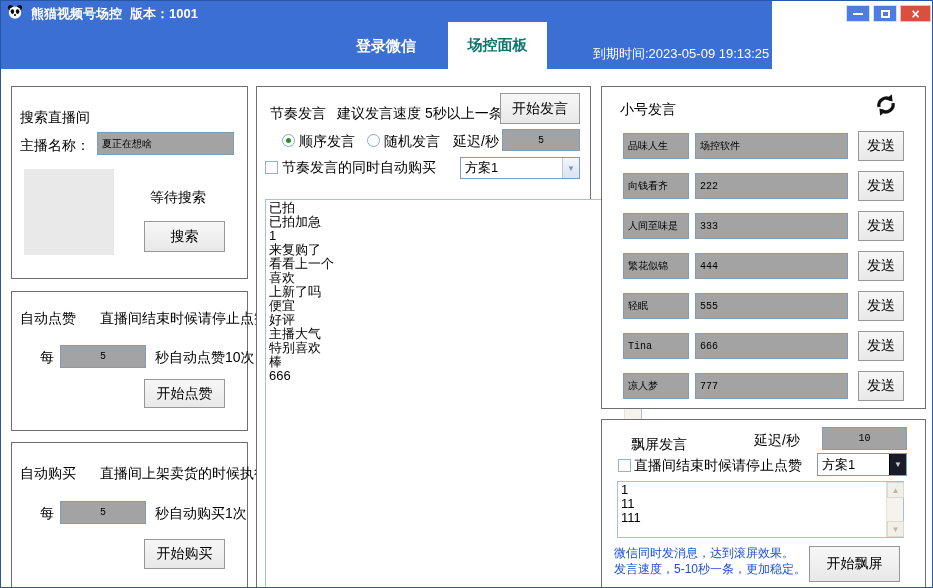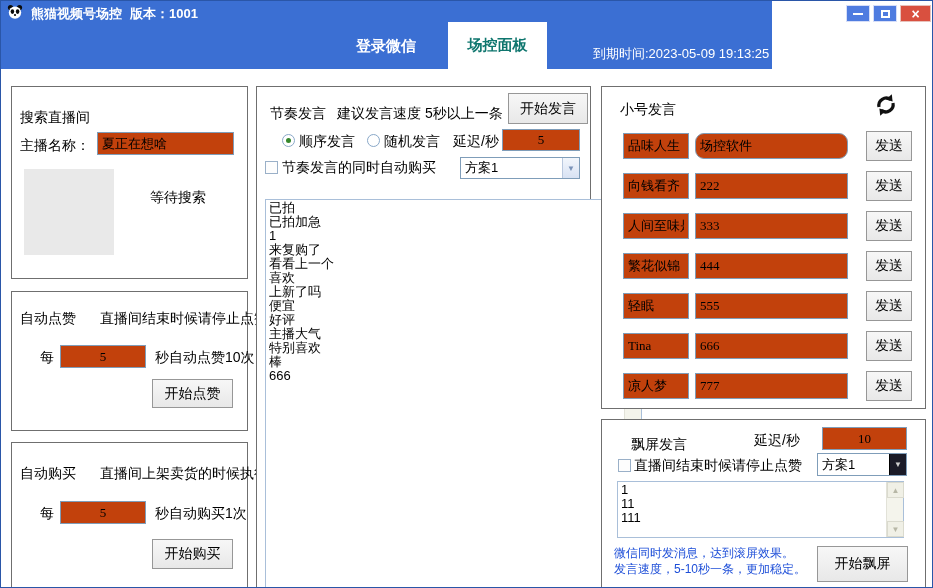--- a/index.html
+++ b/index.html
@@ -22,23 +22,23 @@
   
   .panel { position:absolute; border:1px solid #6f6f6f; background:#fff; }
   .p-search { left:10px; top:85px;  width:237px; height:193px; }
   .p-like   { left:10px; top:290px; width:237px; height:140px; }
   .p-buy    { left:10px; top:441px; width:237px; height:150px; }
   .p-rhythm { left:255px; top:85px; width:335px; height:506px; }
   .p-alts   { left:600px; top:85px; width:325px; height:323px; }
   .p-float  { left:600px; top:418px; width:325px; height:173px; }
 
   .lbl { position:absolute; font-size:14px; color:#000; white-space:nowrap; }
-  .tin { position:absolute; border:1px solid #7f9db9; background:#c2410c; font-size:13px; padding:2px 4px; font-family:Liberation Serif, serif; color:#000; }
+  .tin { position:absolute; border:1px solid #7f9db9; background:#a3a3a3; font-size:10px; padding:2px 4px; font-family:Liberation Mono, monospace; color:#000; }
   .tin.center { text-align:center; }
-  .btn { position:absolute; background:linear-gradient(#f7f7f7,#e8e8e8); border:1px solid #979797; font-size:14px; color:#000; display:flex; align-items:center; justify-content:center; cursor:pointer; font-family:inherit;margin-left:8px; }
+  .btn { position:absolute; background:linear-gradient(#f7f7f7,#e8e8e8); border:1px solid #979797; font-size:14px; color:#000; display:flex; align-items:center; justify-content:center; cursor:pointer; font-family:inherit; }
 
   .thumb { position:absolute; background:#e9e9e9; }
 
   
   .radio { position:absolute; width:13px; height:13px; border-radius:50%; border:1px solid #89a8c8; background:#fff; cursor:pointer; }
   .radio.checked::after { content:""; position:absolute; left:3px; top:3px; width:5px; height:5px; border-radius:50%; background:#35872c; }
   .chk { position:absolute; width:13px; height:13px; border:1px solid #9ab0c8; background:#fdfdfd; cursor:pointer; }
 
   
   .select { position:absolute; border:1px solid #7f9db9; background:#fff; display:flex; align-items:center; cursor:pointer; }
@@ -96,20 +96,21 @@
     <div class="tab-active">场控面板</div>
     <div class="expiry">到期时间:2023-05-09 19:13:25</div>
   </div>
 
   <div class="panel p-search">
     <div class="lbl" style="left:8px; top:14px;margin-top:8px;">搜索直播间</div>
     <div class="lbl" style="left:8px; top:50px;">主播名称：</div>
     <input class="tin" style="left: 85px; top: 45px; width: 137px; height: 23px;" value="夏正在想啥">
     <div class="thumb" style="left:12px; top:82px; width:90px; height:86px;"></div>
     <div class="lbl" style="left:138px; top:102px;">等待搜索</div>
+    <button class="btn" style="left:132px; top:134px; width:81px; height:31px;">搜索</button>
   </div>
 
   <div class="panel p-like">
     <div class="lbl" style="left:8px; top:18px;">自动点赞</div>
     <div class="lbl" style="left:88px; top:18px;">直播间结束时候请停止点赞</div>
     <div class="lbl" style="left:28px; top:57px;">每</div>
     <input class="tin center" style="left: 48px; top: 53px; width: 86px; height: 23px;" value="5">
     <div class="lbl" style="left:143px; top:57px;">秒自动点赞10次</div>
     <button class="btn" style="left:132px; top:87px; width:81px; height:29px;">开始点赞</button>
   </div>
@@ -170,21 +171,21 @@
         <g fill="none" stroke="#111" stroke-width="3.2">
           <path d="M5 14 A 7.5 7.5 0 0 1 16.5 6.3"></path>
           <path d="M19 10 A 7.5 7.5 0 0 1 7.5 17.7"></path>
         </g>
         <polygon points="17.8,1.2 18.6,8.6 11.8,6.4" fill="#111"></polygon>
         <polygon points="6.2,22.8 5.4,15.4 12.2,17.6" fill="#111"></polygon>
       </svg>
     </span>
 
     <input class="tin alt-name" style="left: 21px; top: 46px;" value="品味人生">
-    <input class="tin alt-msg" style="left: 93px; top: 46px; border-radius: 9px;" value="场控软件">
+    <input class="tin alt-msg" style="left: 93px; top: 46px;" value="场控软件">
     <button class="btn alt-send" style="left:256px; top:44px;">发送</button>
 
     <input class="tin alt-name" style="left: 21px; top: 86px;" value="向钱看齐">
     <input class="tin alt-msg" style="left: 93px; top: 86px;" value="222">
     <button class="btn alt-send" style="left:256px; top:84px;">发送</button>
 
     <input class="tin alt-name" style="left: 21px; top: 126px;" value="人间至味是">
     <input class="tin alt-msg" style="left: 93px; top: 126px;" value="333">
     <button class="btn alt-send" style="left:256px; top:124px;">发送</button>
 

